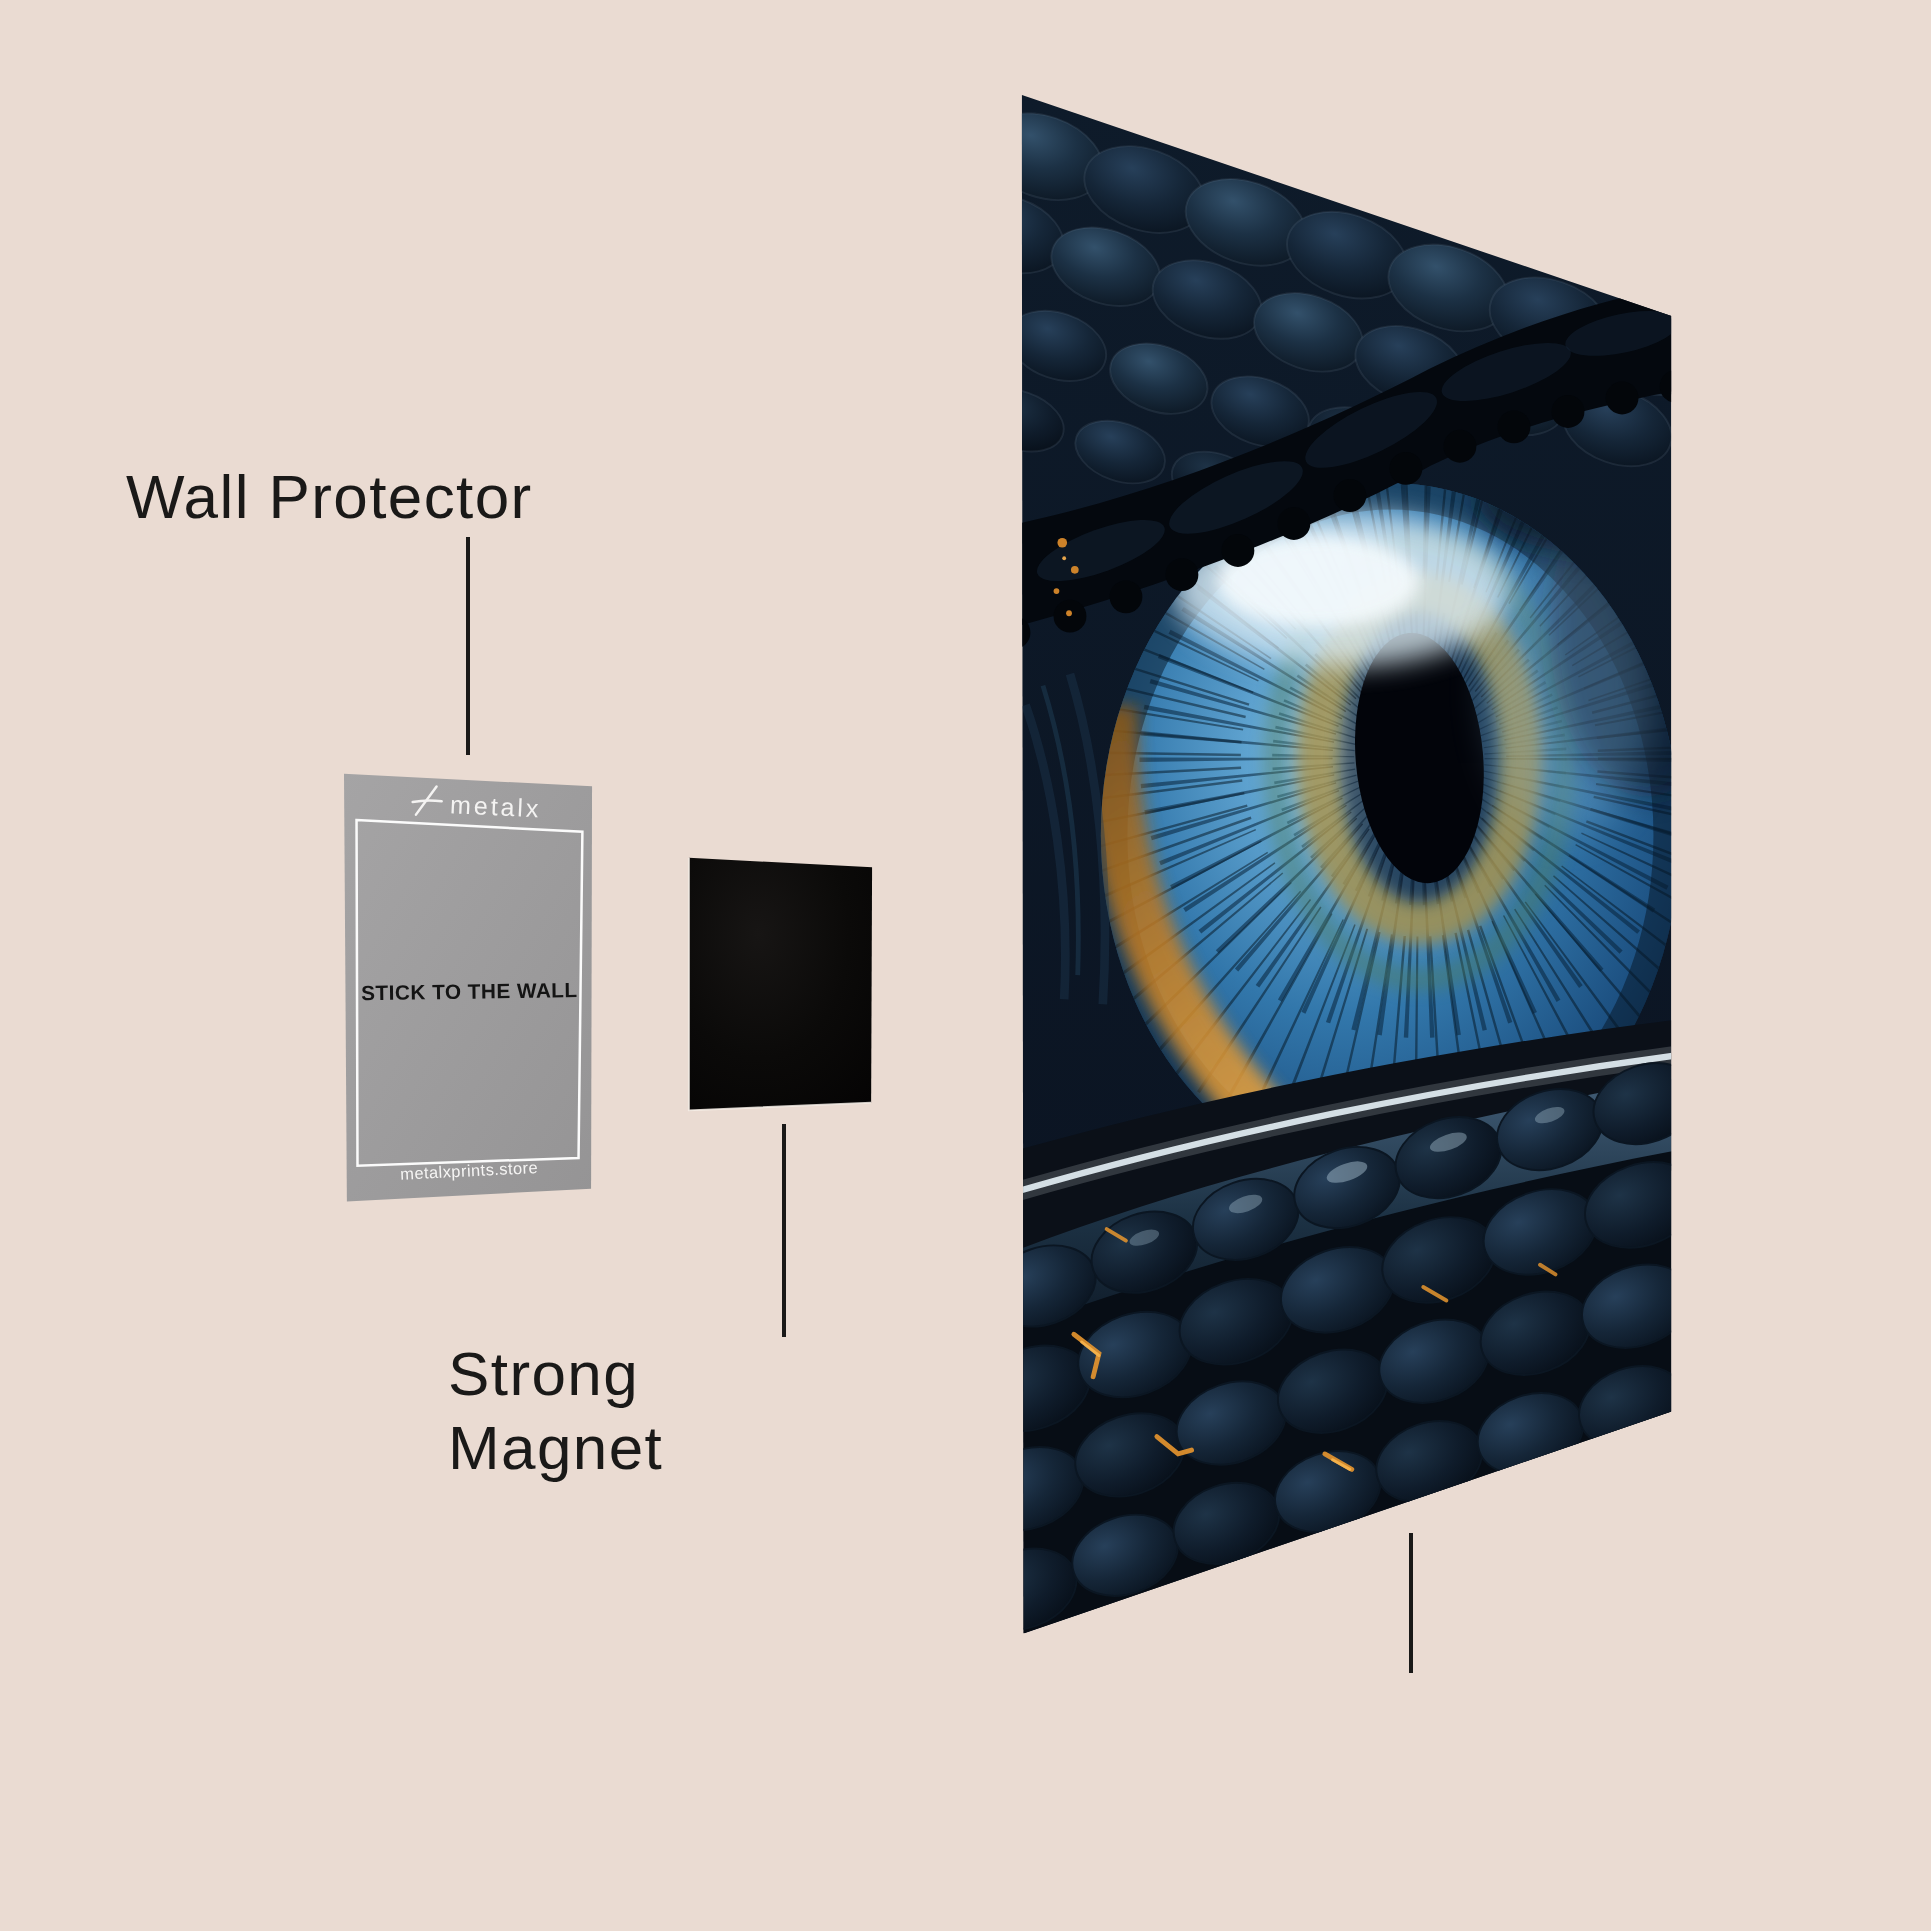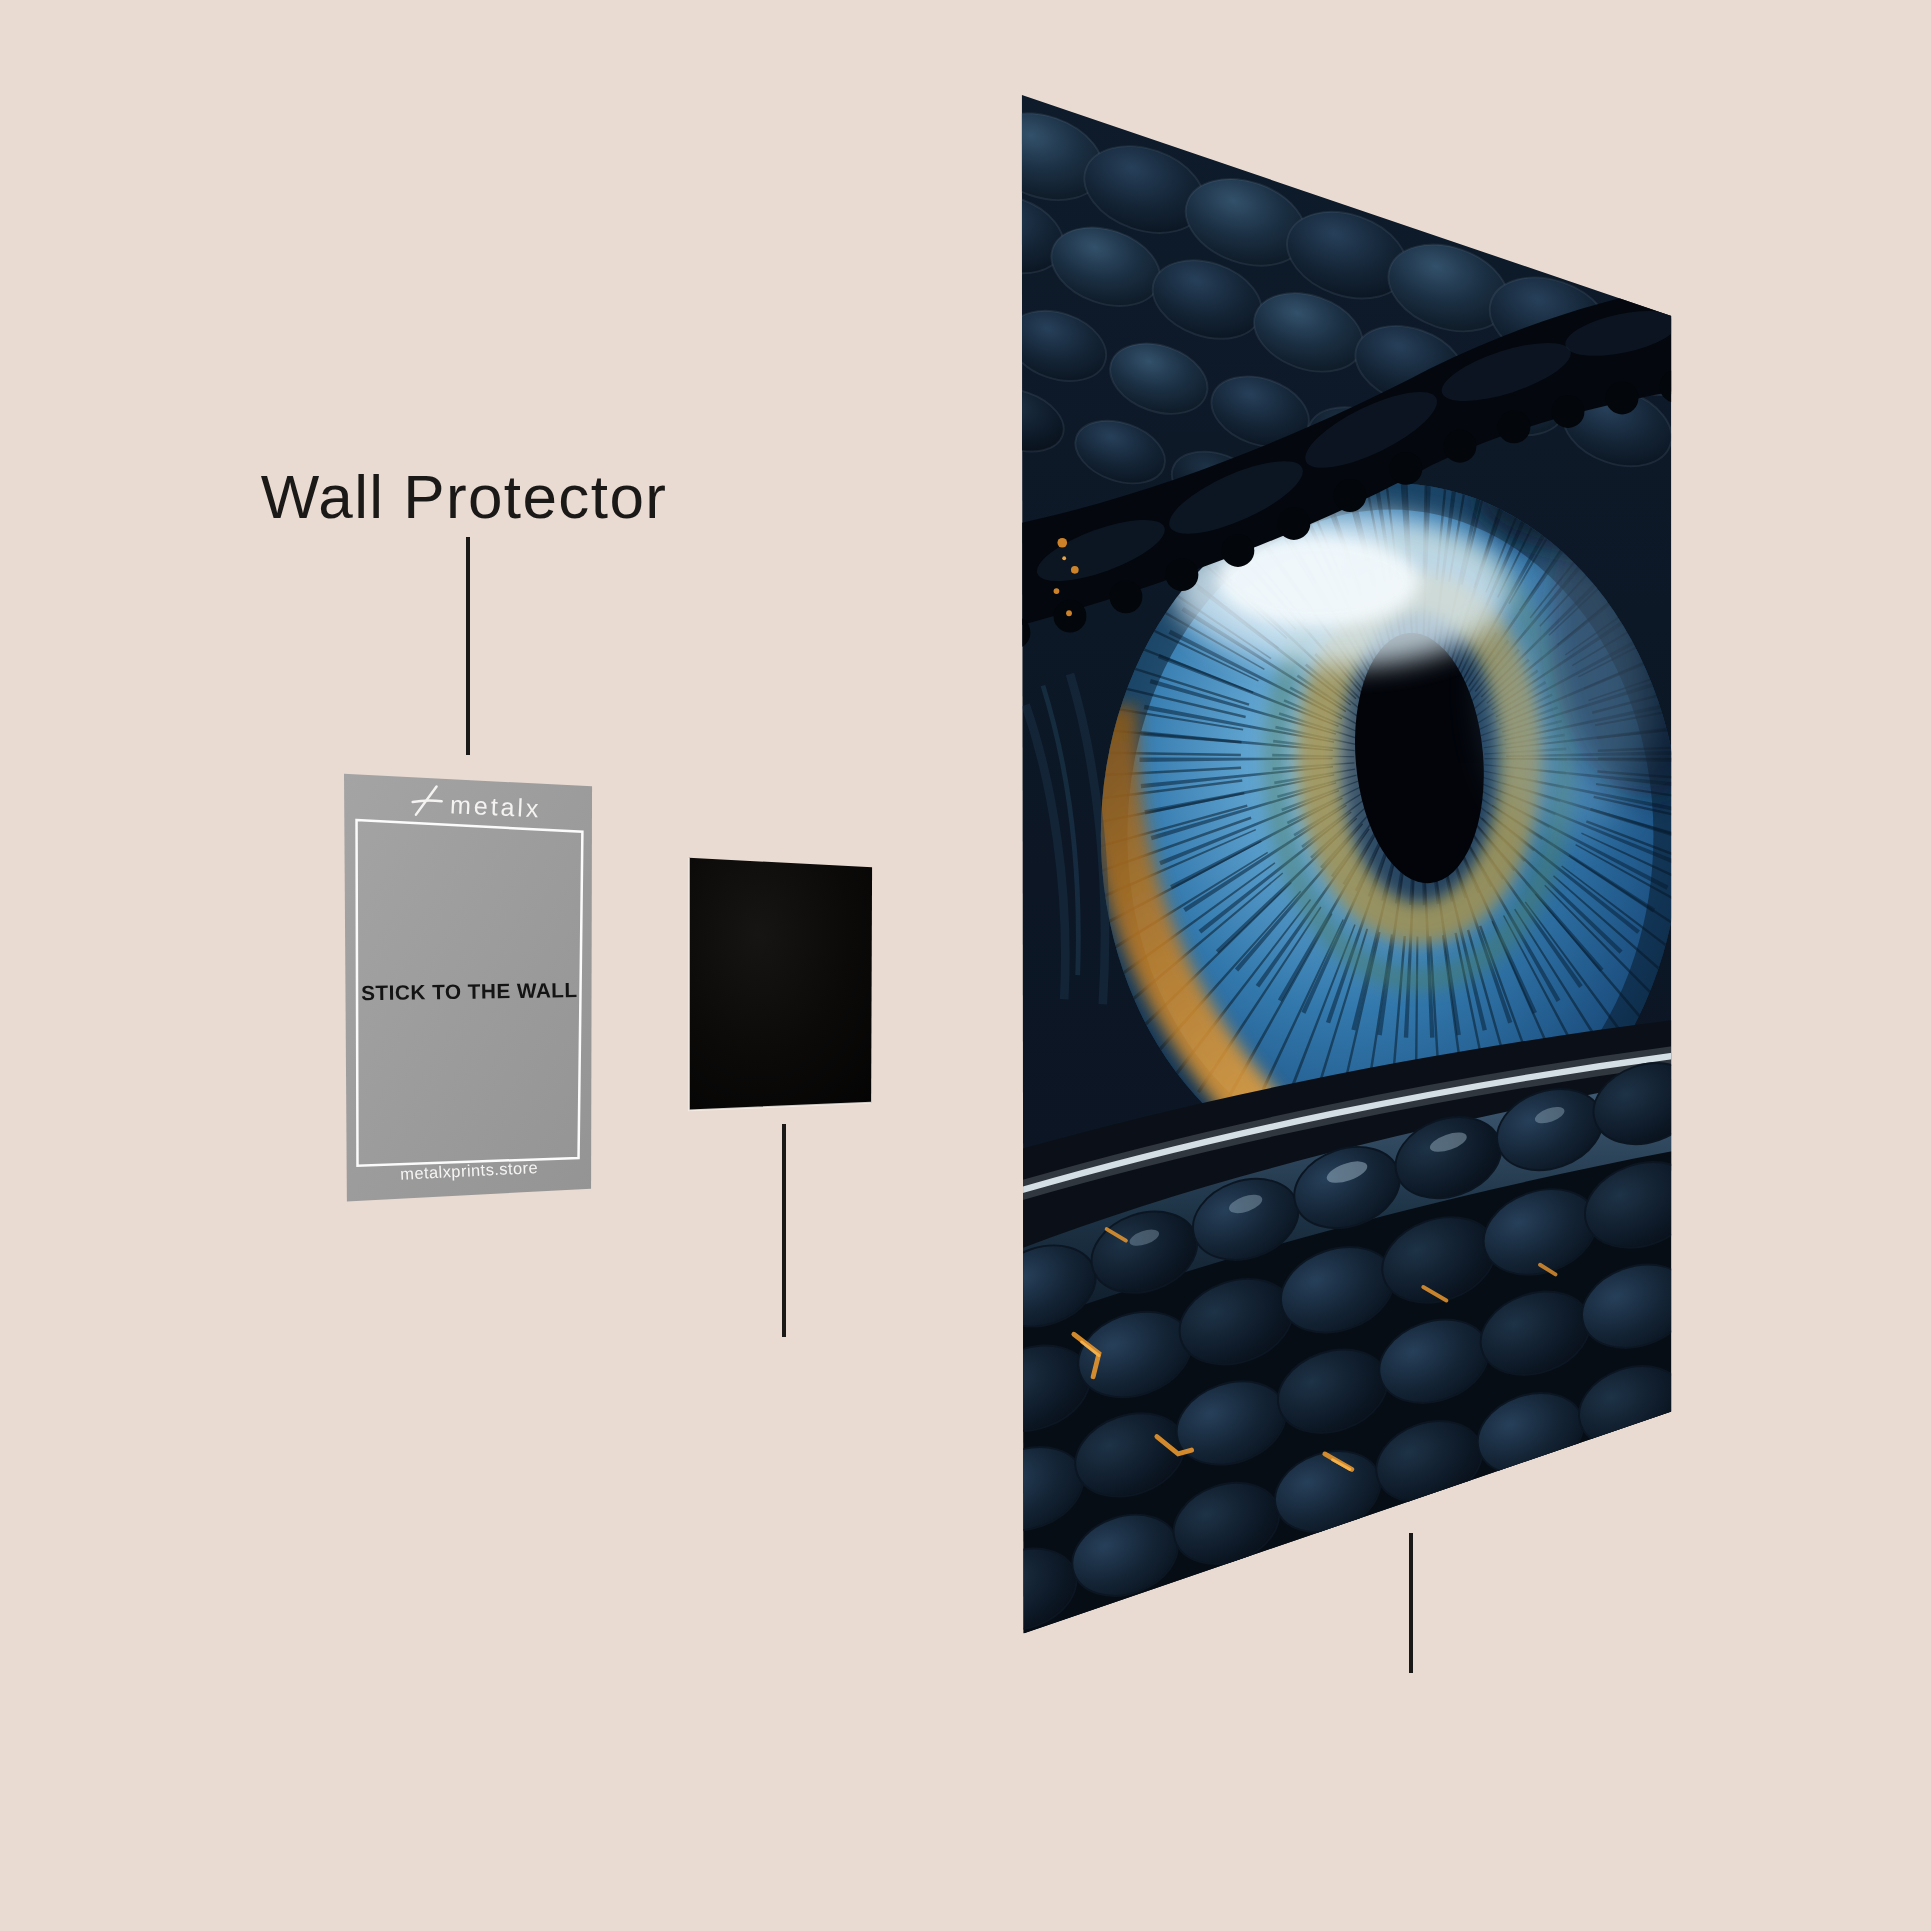--- a/index.html
+++ b/index.html
@@ -1,32 +1,36 @@
 <!DOCTYPE html>
 <html style="--bg: #eadbd2; --ink: #1a1918;"><head>
 <meta charset="utf-8">
 <style>
   html,body{margin:0;padding:0;}
   body{width:1931px;height:1931px;font-family:"Liberation Sans",sans-serif;}
   .stage{position:relative;width:1931px;height:1931px;background:var(--bg,#eadbd2);overflow:hidden;}
   .lbl{position:absolute;color:var(--ink,#1a1918);font-size:62px;line-height:1.2;
-       text-align:center;font-weight:400;letter-spacing:1.4px;}
+       font-weight:400;letter-spacing:1.4px;}
   .lbl span{display:block;}
   .leader{position:absolute;width:3.9px;background:var(--ink,#1a1918);}
   svg{position:absolute;display:block;}
   text{font-family:"Liberation Sans",sans-serif;}
 </style>
 </head>
 <body>
 
 <div class="stage">
 
   <div class="lbl" style="left:126px;top:460px;width:676px;">Wall Protector</div>
   <div class="leader" style="left:466px;top:537px;height:218px;"></div>
 
+  <div class="lbl" style="left:448px;top:1337px;width:676px;">
+    <span>Strong</span>
+    <span>Magnet</span>
+  </div>
   <div class="leader" style="left:782px;top:1124px;height:213px;"></div>
 
   <div class="leader" style="left:1409px;top:1533px;height:140px;"></div>
 
   <svg style="left:338px;top:768px;" width="261" height="444" viewBox="0 0 270 460">
     <defs>
       <linearGradient id="cardG" x1="0" y1="0" x2="1" y2="1">
         <stop offset="0" stop-color="#a5a4a5"></stop>
         <stop offset="1" stop-color="#959495"></stop>
       </linearGradient>

